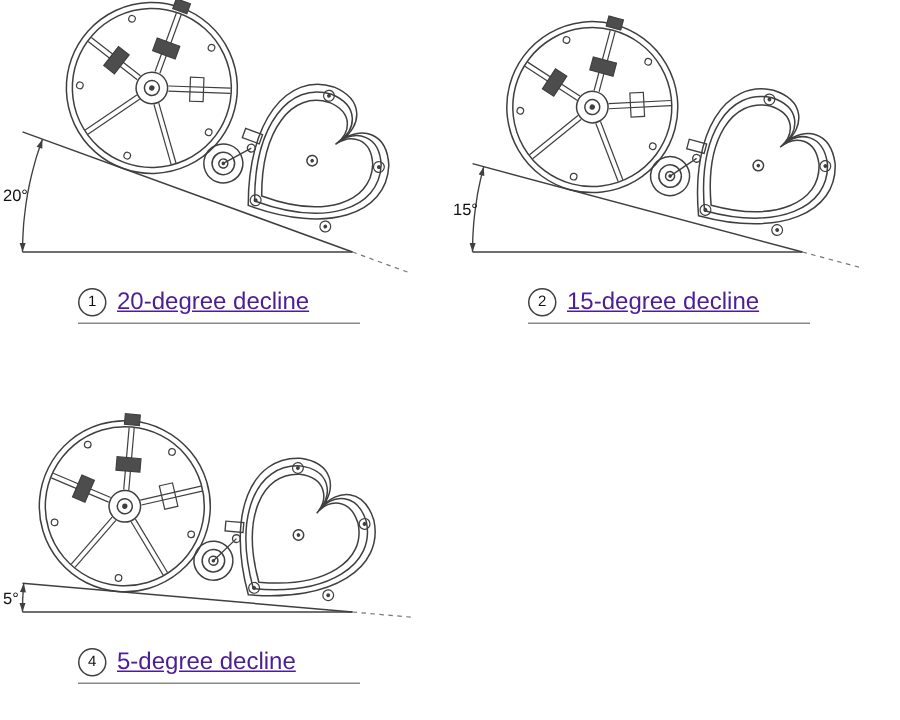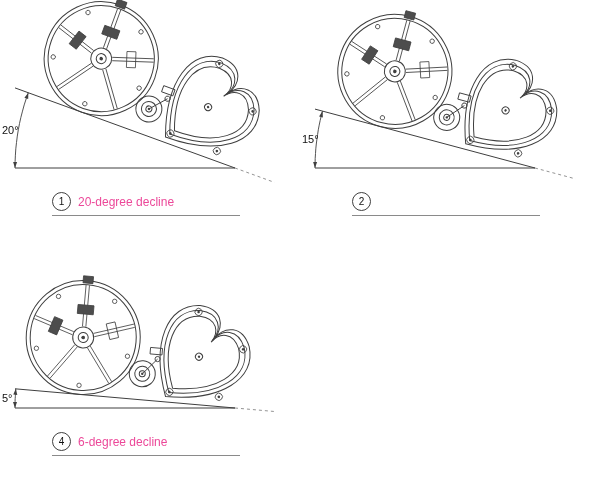--- a/index.html
+++ b/index.html
@@ -3,21 +3,21 @@
 <meta charset="utf-8">
 <style>
   html,body{margin:0;padding:0;background:#ffffff;}
   body{width:600px;height:480px;overflow:hidden;font-family:"Liberation Sans",sans-serif;}
   .sheet{display:grid;grid-template-columns:300px 300px;grid-auto-rows:240px;width:548px;height:480px;background:#fff;}
   .panel{margin:0;position:relative;}
   svg.scene{display:block;width:300px;height:186px;}
   svg text{font-family:"Liberation Sans",sans-serif;}
   .cap{display:flex;align-items:center;gap:7px;margin:6px 60px 0 52px;border-bottom:1px solid #8a8a8a;padding-bottom:4px;}
   .numc{flex:0 0 auto;width:17px;height:17px;border:1px solid #3f3f3f;border-radius:50%;font-size:10px;line-height:17px;text-align:center;color:#111;background:#fff;}
-  .capt{font-size:12px;color:#ec4899;white-space:nowrap;}
+  .capt{font-size:16px;color:#4c1d95;white-space:nowrap;text-decoration:underline;}
 </style>
 </head>
 <body>
 
 <div class="sheet">
 
   <svg width="0" height="0" style="position:absolute" aria-hidden="true">
     <defs id="shared-defs">
         <g id="device" stroke="#3f3f3f" fill="none" stroke-width="1">
           <g transform="translate(-62,-57)">
@@ -101,36 +101,37 @@
         <polyline points="15.0,168.0 15.1,163.2 15.2,158.4 15.5,153.6 15.8,148.8 16.3,144.0 16.9,139.3 17.6,134.5 18.3,129.8 19.2,125.1 20.2,120.4 21.3,115.7 22.5,111.1" fill="none" stroke="#3f3f3f" stroke-width="0.9"></polyline>
         <polygon fill="#3f3f3f" stroke="none" points="15.0,168.0 13.1,162.0 17.1,162.0"></polygon>
         <polygon fill="#3f3f3f" stroke="none" points="22.5,111.1 22.9,117.4 19.1,116.4"></polygon>
         <text x="2" y="143.3" font-size="11" fill="#111111">15°</text>
         <g transform="translate(140 142.5) rotate(15)">
           <use href="#device"></use>
         </g>
       </svg>
     <figcaption class="cap">
       <span class="numc">2</span>
+      <span class="capt">15-degree decline</span>
     </figcaption>
   </figure>
 
 
   <figure class="panel">
     <svg class="scene" viewBox="0 0 300 186">
         <line x1="15" y1="168" x2="235" y2="168" stroke="#3f3f3f" stroke-width="1"></line>
         <line x1="15" y1="148.8" x2="235" y2="168" stroke="#3f3f3f" stroke-width="1"></line>
         <line x1="235" y1="168" x2="276.8" y2="171.7" stroke="#777" stroke-width="0.8" stroke-dasharray="3,3"></line>
         <polyline points="15.0,168.0 15.0,166.4 15.0,164.8 15.1,163.2 15.1,161.6 15.1,160.0 15.2,158.4 15.3,156.8 15.4,155.2 15.5,153.6 15.6,152.0 15.7,150.4 15.8,148.8" fill="none" stroke="#3f3f3f" stroke-width="0.9"></polyline>
         <polygon fill="#3f3f3f" stroke="none" points="15.0,168.0 13.0,162.0 17.0,162.0"></polygon>
         <polygon fill="#3f3f3f" stroke="none" points="15.8,148.8 17.3,155.0 13.3,154.6"></polygon>
         <text x="2" y="162.4" font-size="11" fill="#111111">5°</text>
         <g transform="translate(140 159.7) rotate(5)">
           <use href="#device"></use>
         </g>
       </svg>
     <figcaption class="cap">
       <span class="numc">4</span>
-      <span class="capt">6-degree decline</span>
+      <span class="capt">5-degree decline</span>
     </figcaption>
   </figure>
 
 </div>
 
 </body></html>

